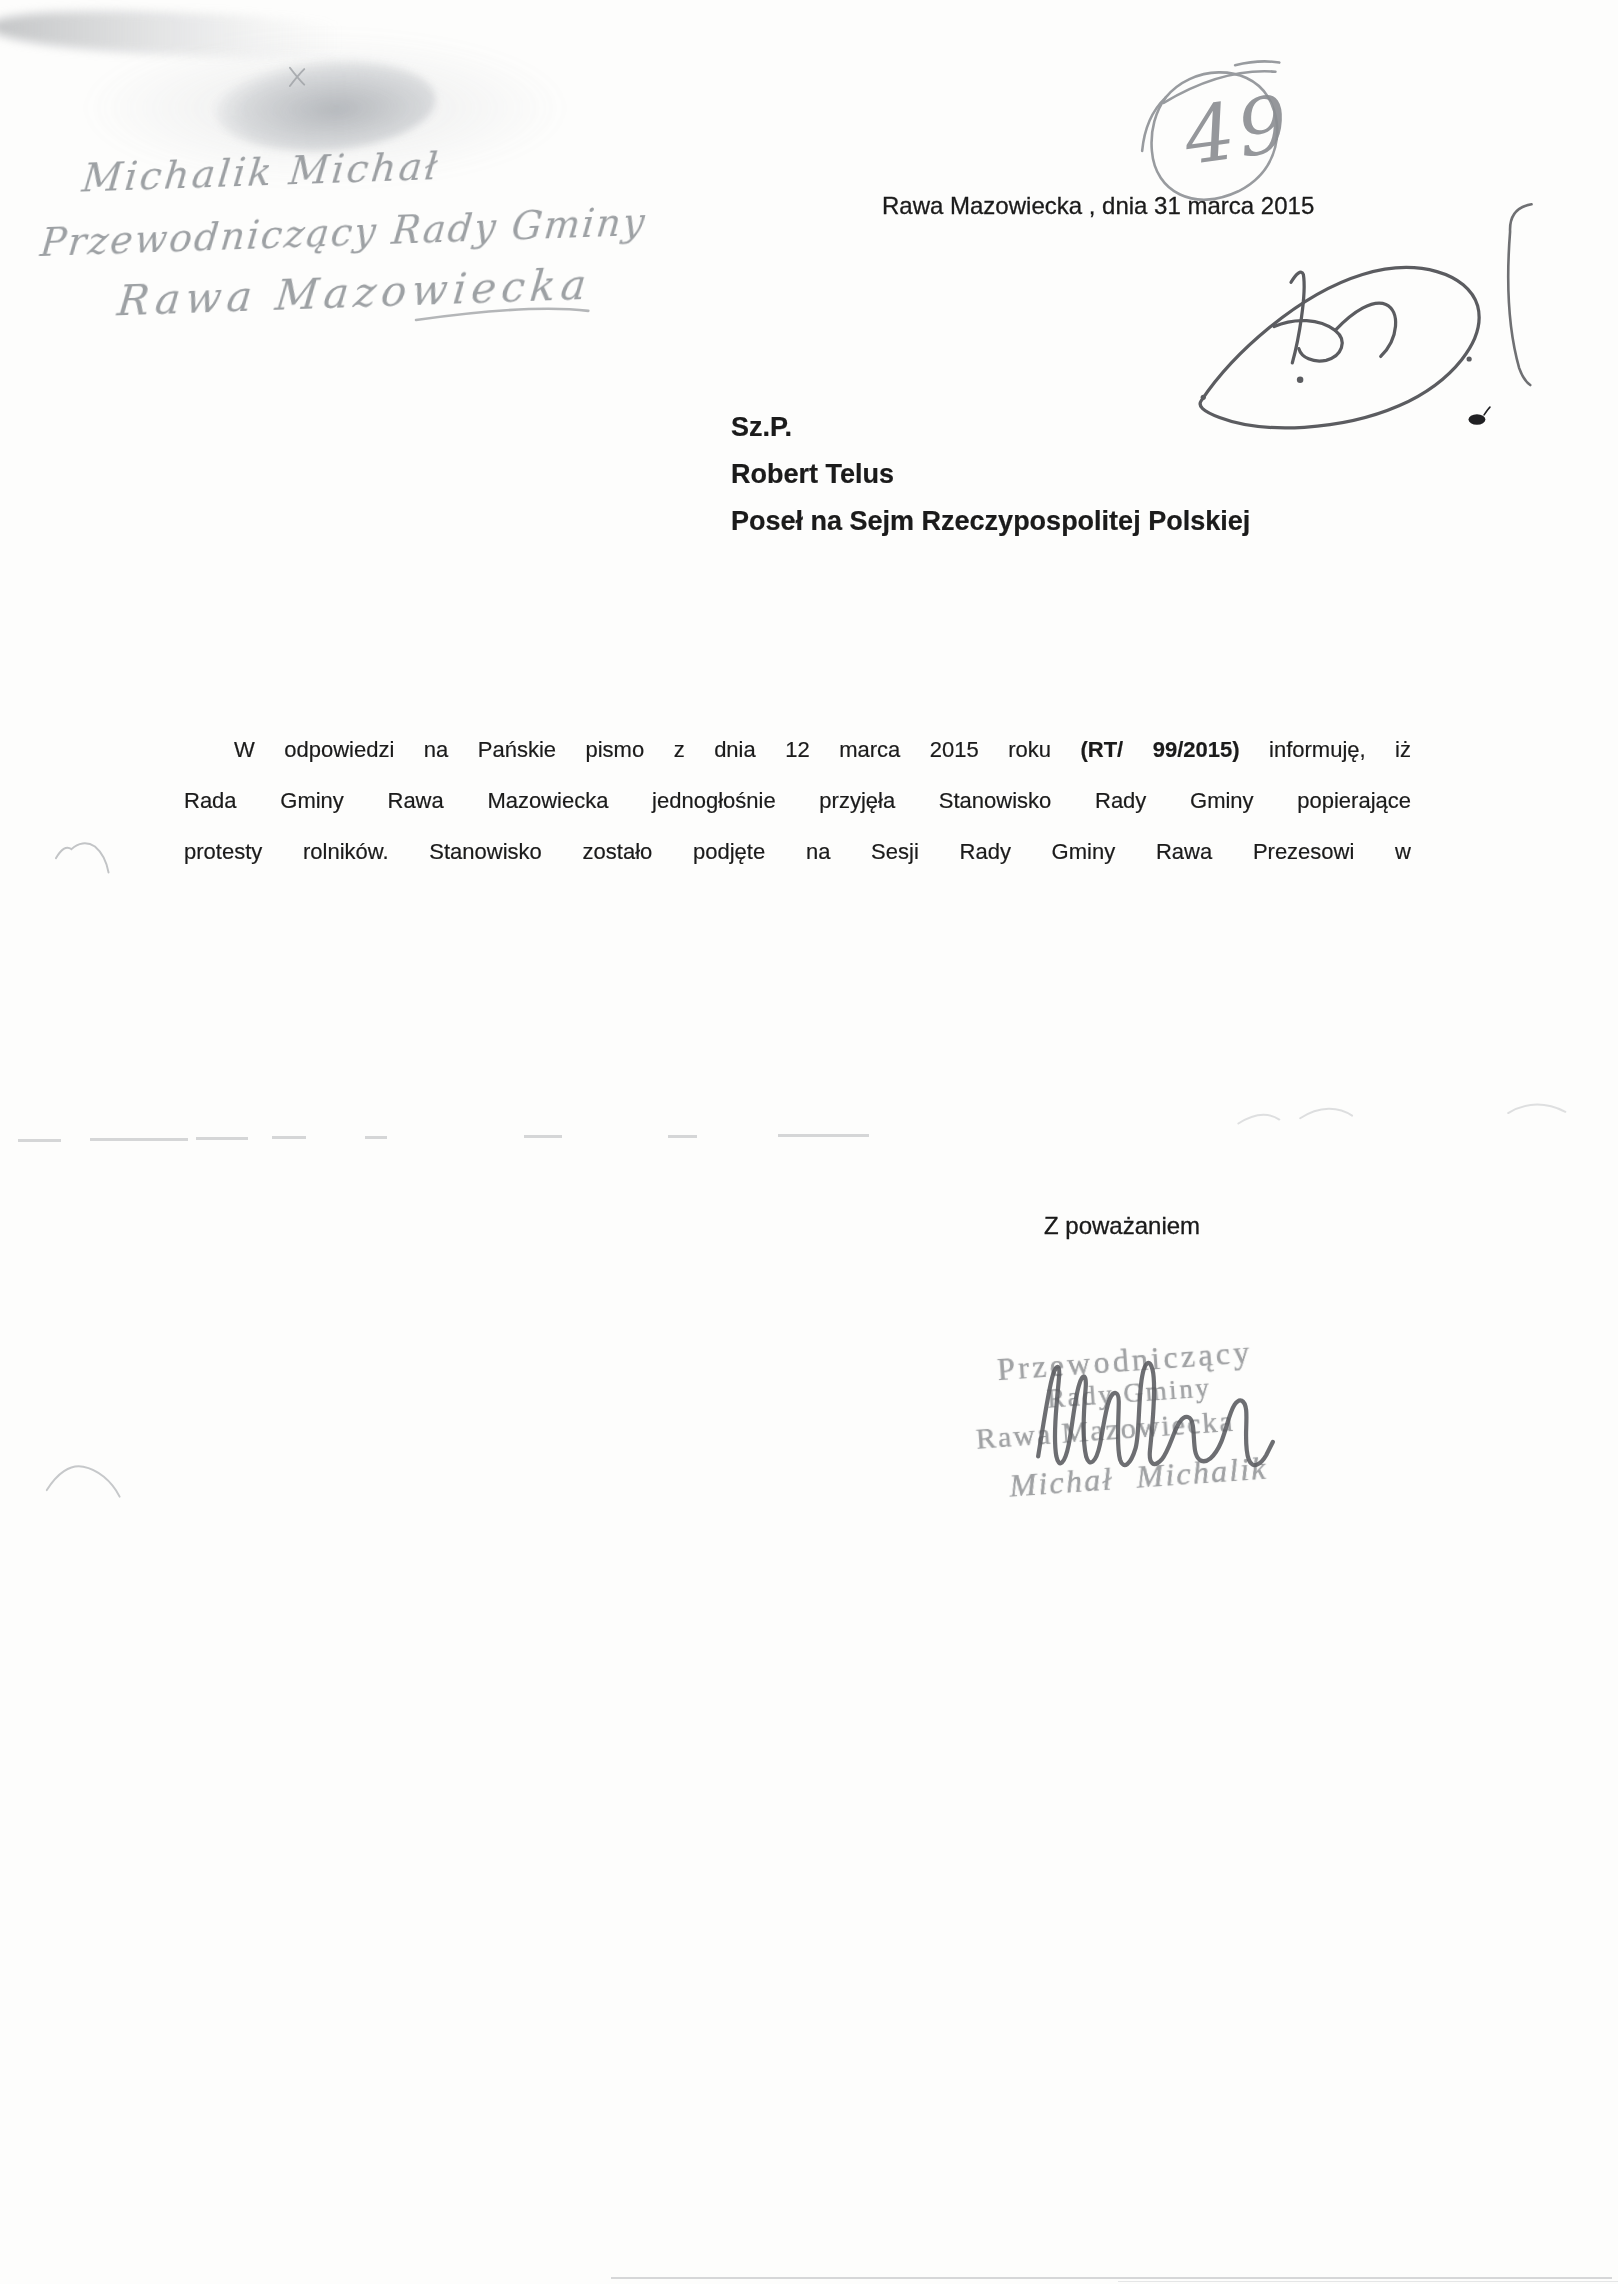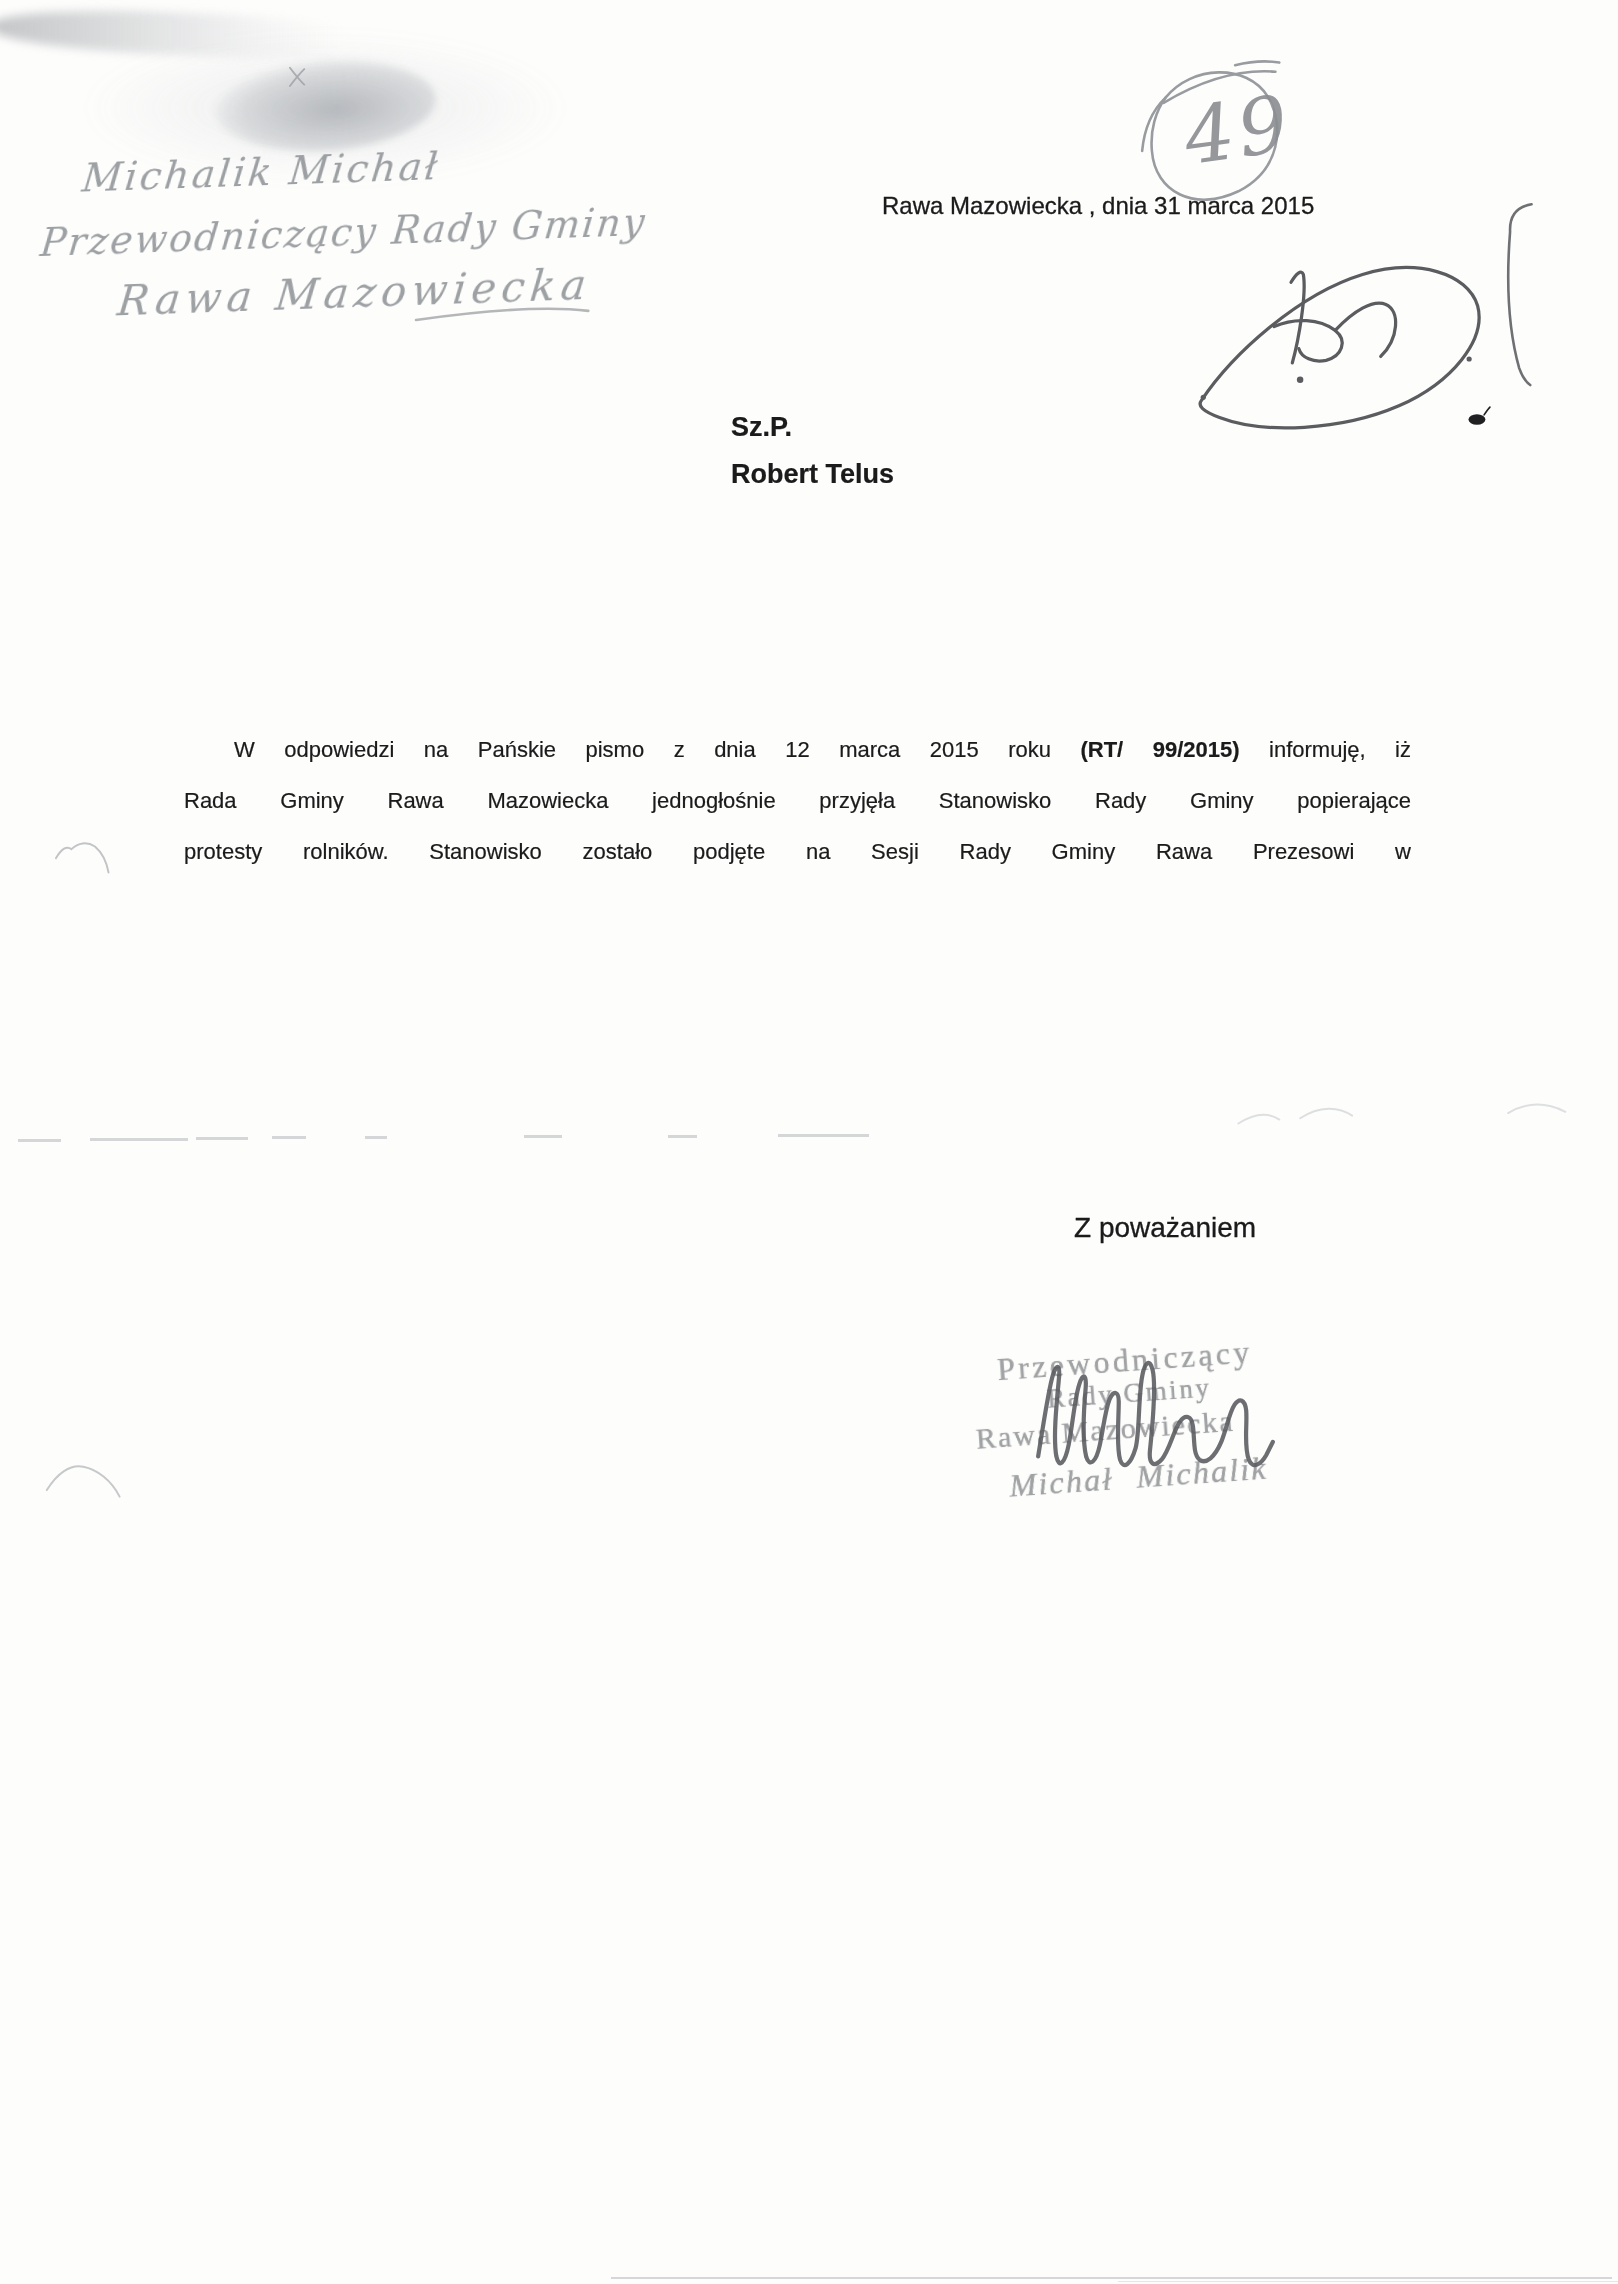--- a/index.html
+++ b/index.html
@@ -35,21 +35,21 @@
   .date{position:absolute;left:882px;top:192px;font-size:24px;white-space:nowrap;
     -webkit-text-stroke:0.3px #1b1b1b;}
   .recipient{position:absolute;left:731px;top:404px;font-weight:700;font-size:27px;line-height:47px;
     -webkit-text-stroke:0.2px #111;}
   .letter-body{position:absolute;left:184px;top:724px;width:1227px;font-size:22px;
     -webkit-text-stroke:0.2px #1b1b1b;}
   .bline{height:51px;line-height:51px;white-space:nowrap;}
   .bline.just{text-align:justify;text-align-last:justify;white-space:normal;}
   .bline:first-child{text-indent:50px;}
   .bline .b{font-weight:700;}
-  .valediction{position:absolute;left:1074px;top:1212px;font-size:28px;
+  .valediction{position:absolute;left:1044px;top:1212px;font-size:24px;
     -webkit-text-stroke:0.3px #141414;}
 
   
   .stamp{position:absolute;left:975px;top:1341px;width:312px;transform:rotate(-4deg);
     color:#a0a2a4;font-family:"Liberation Serif",serif;filter:blur(0.3px);
     text-shadow:0 0 0.7px rgba(122,124,127,.8);}
   .stamp-line{white-space:nowrap;}
   .st0{font-size:32px;line-height:38px;letter-spacing:3.3px;padding-left:26px;}
   .st1{font-size:27px;line-height:29px;letter-spacing:2.6px;text-align:center;}
   .st2{font-size:30px;line-height:40px;letter-spacing:2px;}
@@ -73,20 +73,21 @@
       <div class="pencil-line pl0">Michalik Michał</div>
       <div class="pencil-line pl1">Przewodniczący Rady Gminy</div>
       <div class="pencil-line pl2">Rawa Mazowiecka</div>
     </div>
 
   <div class="date">Rawa Mazowiecka , dnia 31 marca 2015</div>
 
   <div class="recipient">
     <div>Sz.P.</div>
     <div>Robert Telus</div>
+    <div>Poseł na Sejm Rzeczypospolitej Polskiej</div>
   </div>
 
   <div class="letter-body" id="body-lines">
       <div class="bline just"><span>W odpowiedzi na Pańskie pismo z dnia 12 marca 2015 roku </span><span class="b">(RT/ 99/2015)</span><span> informuję, iż</span></div>
       <div class="bline just"><span>Rada Gminy Rawa Mazowiecka jednogłośnie przyjęła  Stanowisko Rady Gminy  popierające</span></div>
       <div class="bline just"><span>protesty rolników. Stanowisko zostało podjęte na Sesji Rady Gminy Rawa Prezesowi w</span></div>
     </div>
 
   <div>
     <div class="dash" style="left:18px;  top:1139px;width:43px;"></div>

